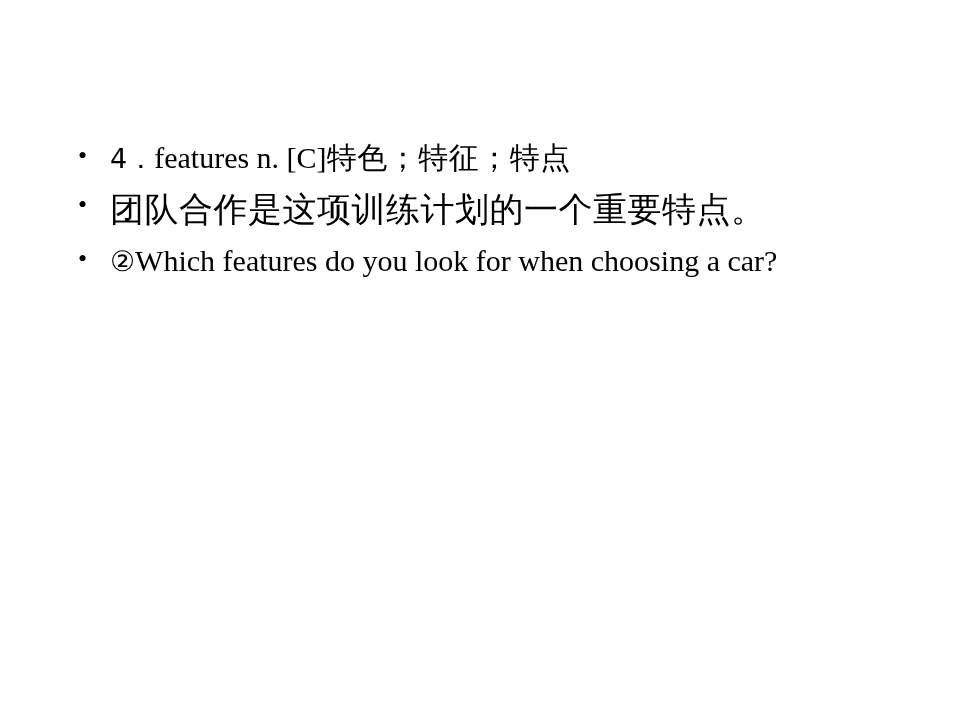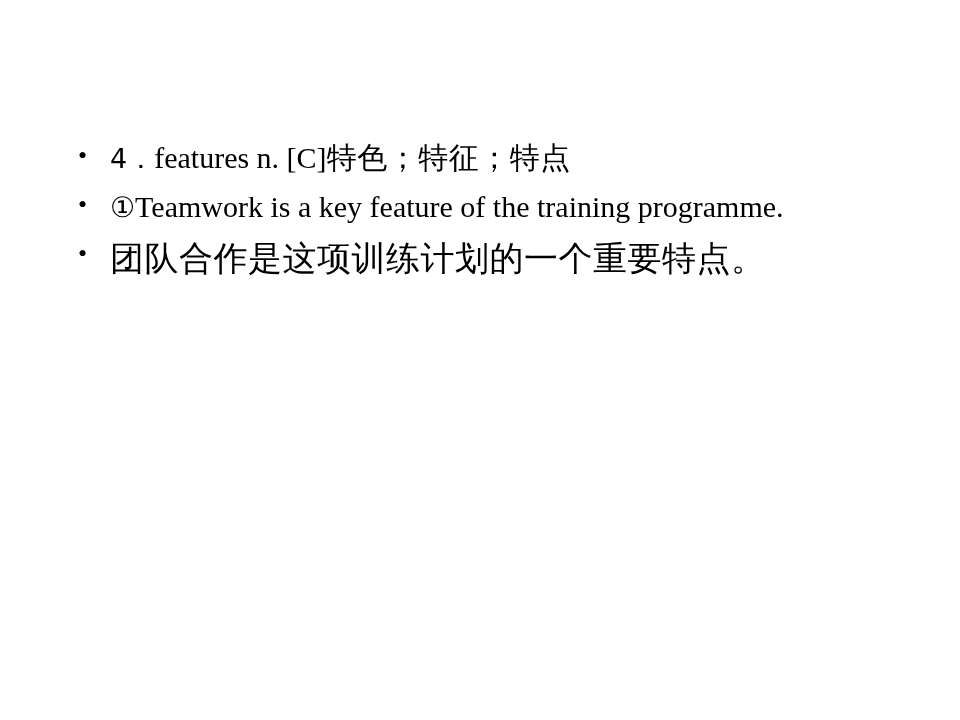--- a/index.html
+++ b/index.html
@@ -75,25 +75,25 @@
 <body style="background: rgb(255, 255, 255); color: rgb(0, 0, 0);">
 
 <div class="slide">
   <div class="content-block">
     <ul class="bullet-list">
 
       <li class="bullet-item">
         <span class="item-num">4．</span><span>features n. [C]</span><span class="cjk-inline">特色；特征；特点</span>
       </li>
 
-      <li class="bullet-item justified">
-        <span class="circled">①</span><span>Teamwork is a key feature of the training programme.</span>
-      </li>
 
       <li class="bullet-item">
         <span class="cjk">团队合作是这项训练计划的一个重要特点。</span>
       </li>
 
+      <li class="bullet-item justified">
+        <span class="circled">②</span><span>Which features do you look for when choosing a car?</span>
+      </li>
 
 
     </ul>
   </div>
 </div>
 
 </body></html>

